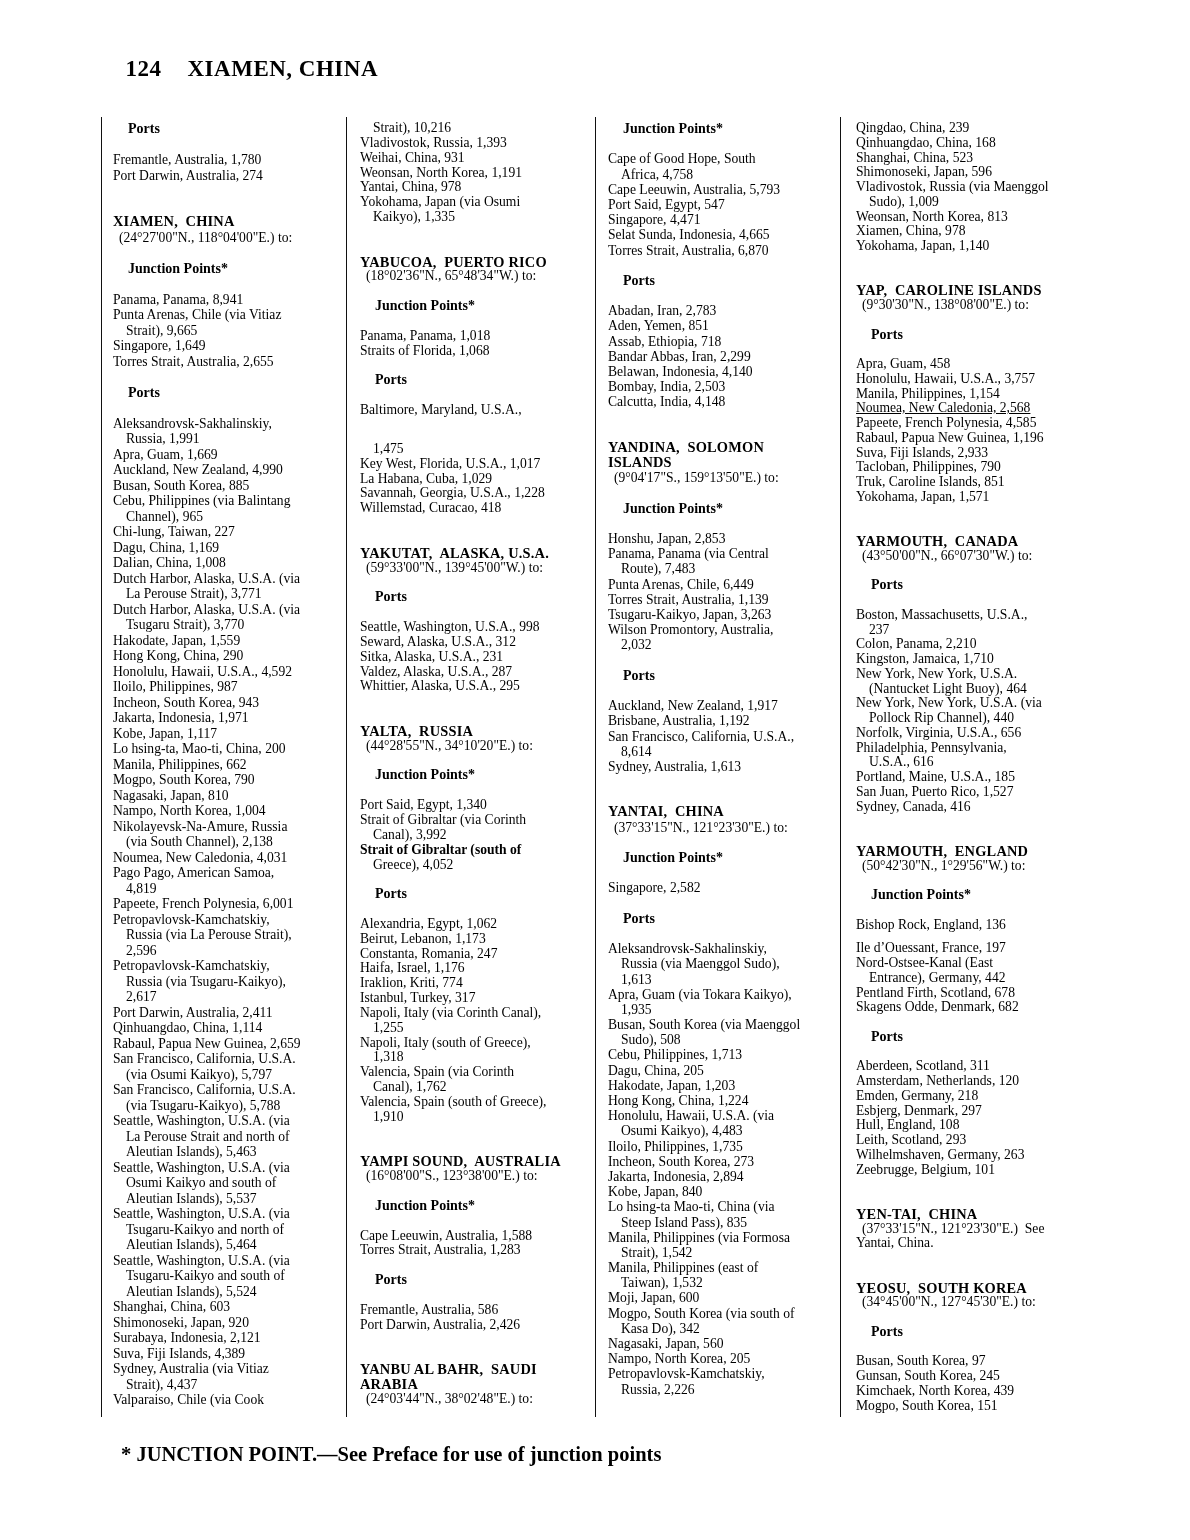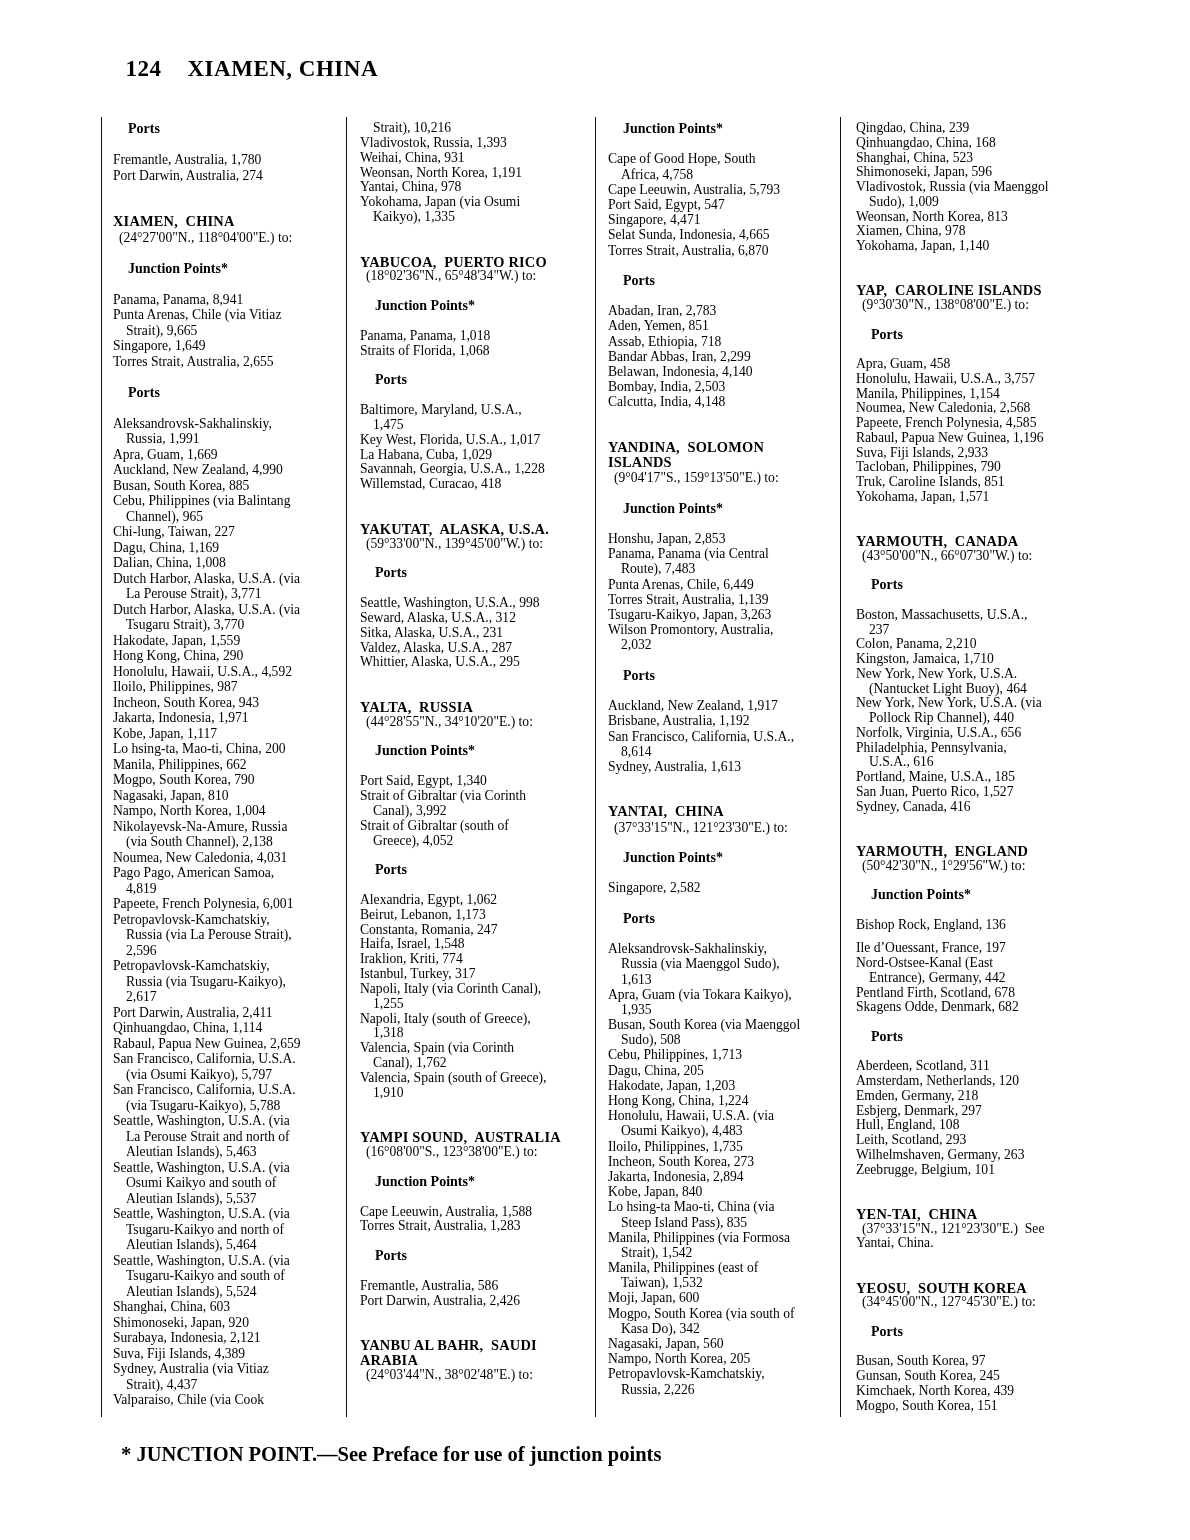--- a/index.html
+++ b/index.html
@@ -158,21 +158,21 @@
     <div class="ln g" style="height: 14.85px; line-height: 14.85px;">(18°02'36"N., 65°48'34"W.) to:</div>
     <div class="ln x" style="height: 14.85px; line-height: 14.85px;"></div>
     <div class="ln h" style="height: 14.85px; line-height: 14.85px;">Junction Points*</div>
     <div class="ln x" style="height: 14.85px; line-height: 14.85px;"></div>
     <div class="ln t" style="height: 14.85px; line-height: 14.85px;">Panama, Panama, 1,018</div>
     <div class="ln t" style="height: 14.85px; line-height: 14.85px;">Straits of Florida, 1,068</div>
     <div class="ln x" style="height: 14.85px; line-height: 14.85px;"></div>
     <div class="ln h" style="height: 14.85px; line-height: 14.85px;">Ports</div>
     <div class="ln x" style="height: 14.85px; line-height: 14.85px;"></div>
     <div class="ln t" style="height: 14.85px; line-height: 14.85px;">Baltimore, Maryland, U.S.A.,</div>
-    <div class="ln w" style="height: 14.85px; line-height: 14.85px;">1,475</div>
+    <div class="ln w" style="height: 14.85px; line-height: 14.85px; margin-top: 24px;">1,475</div>
     <div class="ln t" style="height: 14.85px; line-height: 14.85px;">Key West, Florida, U.S.A., 1,017</div>
     <div class="ln t" style="height: 14.85px; line-height: 14.85px;">La Habana, Cuba, 1,029</div>
     <div class="ln t" style="height: 14.85px; line-height: 14.85px;">Savannah, Georgia, U.S.A., 1,228</div>
     <div class="ln t" style="height: 14.85px; line-height: 14.85px;">Willemstad, Curacao, 418</div>
     <div class="ln x" style="height: 14.85px; line-height: 14.85px;"></div>
     <div class="ln x" style="height: 14.85px; line-height: 14.85px;"></div>
     <div class="ln H" style="height: 14.85px; line-height: 14.85px;">YAKUTAT,  ALASKA, U.S.A.</div>
     <div class="ln g" style="height: 14.85px; line-height: 14.85px;">(59°33'00"N., 139°45'00"W.) to:</div>
     <div class="ln x" style="height: 14.85px; line-height: 14.85px;"></div>
     <div class="ln h" style="height: 14.85px; line-height: 14.85px;">Ports</div>
@@ -185,29 +185,29 @@
     <div class="ln x" style="height: 14.85px; line-height: 14.85px;"></div>
     <div class="ln x" style="height: 14.85px; line-height: 14.85px;"></div>
     <div class="ln H" style="height: 14.85px; line-height: 14.85px;">YALTA,  RUSSIA</div>
     <div class="ln g" style="height: 14.85px; line-height: 14.85px;">(44°28'55"N., 34°10'20"E.) to:</div>
     <div class="ln x" style="height: 14.85px; line-height: 14.85px;"></div>
     <div class="ln h" style="height: 14.85px; line-height: 14.85px;">Junction Points*</div>
     <div class="ln x" style="height: 14.85px; line-height: 14.85px;"></div>
     <div class="ln t" style="height: 14.85px; line-height: 14.85px;">Port Said, Egypt, 1,340</div>
     <div class="ln t" style="height: 14.85px; line-height: 14.85px;">Strait of Gibraltar (via Corinth</div>
     <div class="ln w" style="height: 14.85px; line-height: 14.85px;">Canal), 3,992</div>
-    <div class="ln t" style="height: 14.85px; line-height: 14.85px;">Strait of Gibraltar (south of</div>
+    <div class="ln t" style="height: 14.85px; line-height: 14.85px; font-weight: bold;">Strait of Gibraltar (south of</div>
     <div class="ln w" style="height: 14.85px; line-height: 14.85px;">Greece), 4,052</div>
     <div class="ln x" style="height: 14.85px; line-height: 14.85px;"></div>
     <div class="ln h" style="height: 14.85px; line-height: 14.85px;">Ports</div>
     <div class="ln x" style="height: 14.85px; line-height: 14.85px;"></div>
     <div class="ln t" style="height: 14.85px; line-height: 14.85px;">Alexandria, Egypt, 1,062</div>
     <div class="ln t" style="height: 14.85px; line-height: 14.85px;">Beirut, Lebanon, 1,173</div>
     <div class="ln t" style="height: 14.85px; line-height: 14.85px;">Constanta, Romania, 247</div>
-    <div class="ln t" style="height: 14.85px; line-height: 14.85px;">Haifa, Israel, 1,548</div>
+    <div class="ln t" style="height: 14.85px; line-height: 14.85px;">Haifa, Israel, 1,176</div>
     <div class="ln t" style="height: 14.85px; line-height: 14.85px;">Iraklion, Kriti, 774</div>
     <div class="ln t" style="height: 14.85px; line-height: 14.85px;">Istanbul, Turkey, 317</div>
     <div class="ln t" style="height: 14.85px; line-height: 14.85px;">Napoli, Italy (via Corinth Canal),</div>
     <div class="ln w" style="height: 14.85px; line-height: 14.85px;">1,255</div>
     <div class="ln t" style="height: 14.85px; line-height: 14.85px;">Napoli, Italy (south of Greece),</div>
     <div class="ln w" style="height: 14.85px; line-height: 14.85px;">1,318</div>
     <div class="ln t" style="height: 14.85px; line-height: 14.85px;">Valencia, Spain (via Corinth</div>
     <div class="ln w" style="height: 14.85px; line-height: 14.85px;">Canal), 1,762</div>
     <div class="ln t" style="height: 14.85px; line-height: 14.85px;">Valencia, Spain (south of Greece),</div>
     <div class="ln w" style="height: 14.85px; line-height: 14.85px;">1,910</div>
@@ -330,21 +330,21 @@
     <div class="ln x" style="height: 14.75px; line-height: 14.75px;"></div>
     <div class="ln x" style="height: 14.75px; line-height: 14.75px;"></div>
     <div class="ln H" style="height: 14.75px; line-height: 14.75px;">YAP,  CAROLINE ISLANDS</div>
     <div class="ln g" style="height: 14.75px; line-height: 14.75px;">(9°30'30"N., 138°08'00"E.) to:</div>
     <div class="ln x" style="height: 14.75px; line-height: 14.75px;"></div>
     <div class="ln h" style="height: 14.75px; line-height: 14.75px;">Ports</div>
     <div class="ln x" style="height: 14.75px; line-height: 14.75px;"></div>
     <div class="ln t" style="height: 14.75px; line-height: 14.75px;">Apra, Guam, 458</div>
     <div class="ln t" style="height: 14.75px; line-height: 14.75px;">Honolulu, Hawaii, U.S.A., 3,757</div>
     <div class="ln t" style="height: 14.75px; line-height: 14.75px;">Manila, Philippines, 1,154</div>
-    <div class="ln t" style="height: 14.75px; line-height: 14.75px;">Noumea, New Caledonia, 2,568</div>
+    <div class="ln t" style="height: 14.75px; line-height: 14.75px; text-decoration: underline;">Noumea, New Caledonia, 2,568</div>
     <div class="ln t" style="height: 14.75px; line-height: 14.75px;">Papeete, French Polynesia, 4,585</div>
     <div class="ln t" style="height: 14.75px; line-height: 14.75px;">Rabaul, Papua New Guinea, 1,196</div>
     <div class="ln t" style="height: 14.75px; line-height: 14.75px;">Suva, Fiji Islands, 2,933</div>
     <div class="ln t" style="height: 14.75px; line-height: 14.75px;">Tacloban, Philippines, 790</div>
     <div class="ln t" style="height: 14.75px; line-height: 14.75px;">Truk, Caroline Islands, 851</div>
     <div class="ln t" style="height: 14.75px; line-height: 14.75px;">Yokohama, Japan, 1,571</div>
     <div class="ln x" style="height: 14.75px; line-height: 14.75px;"></div>
     <div class="ln x" style="height: 14.75px; line-height: 14.75px;"></div>
     <div class="ln H" style="height: 14.75px; line-height: 14.75px;">YARMOUTH,  CANADA</div>
     <div class="ln g" style="height: 14.75px; line-height: 14.75px;">(43°50'00"N., 66°07'30"W.) to:</div>

